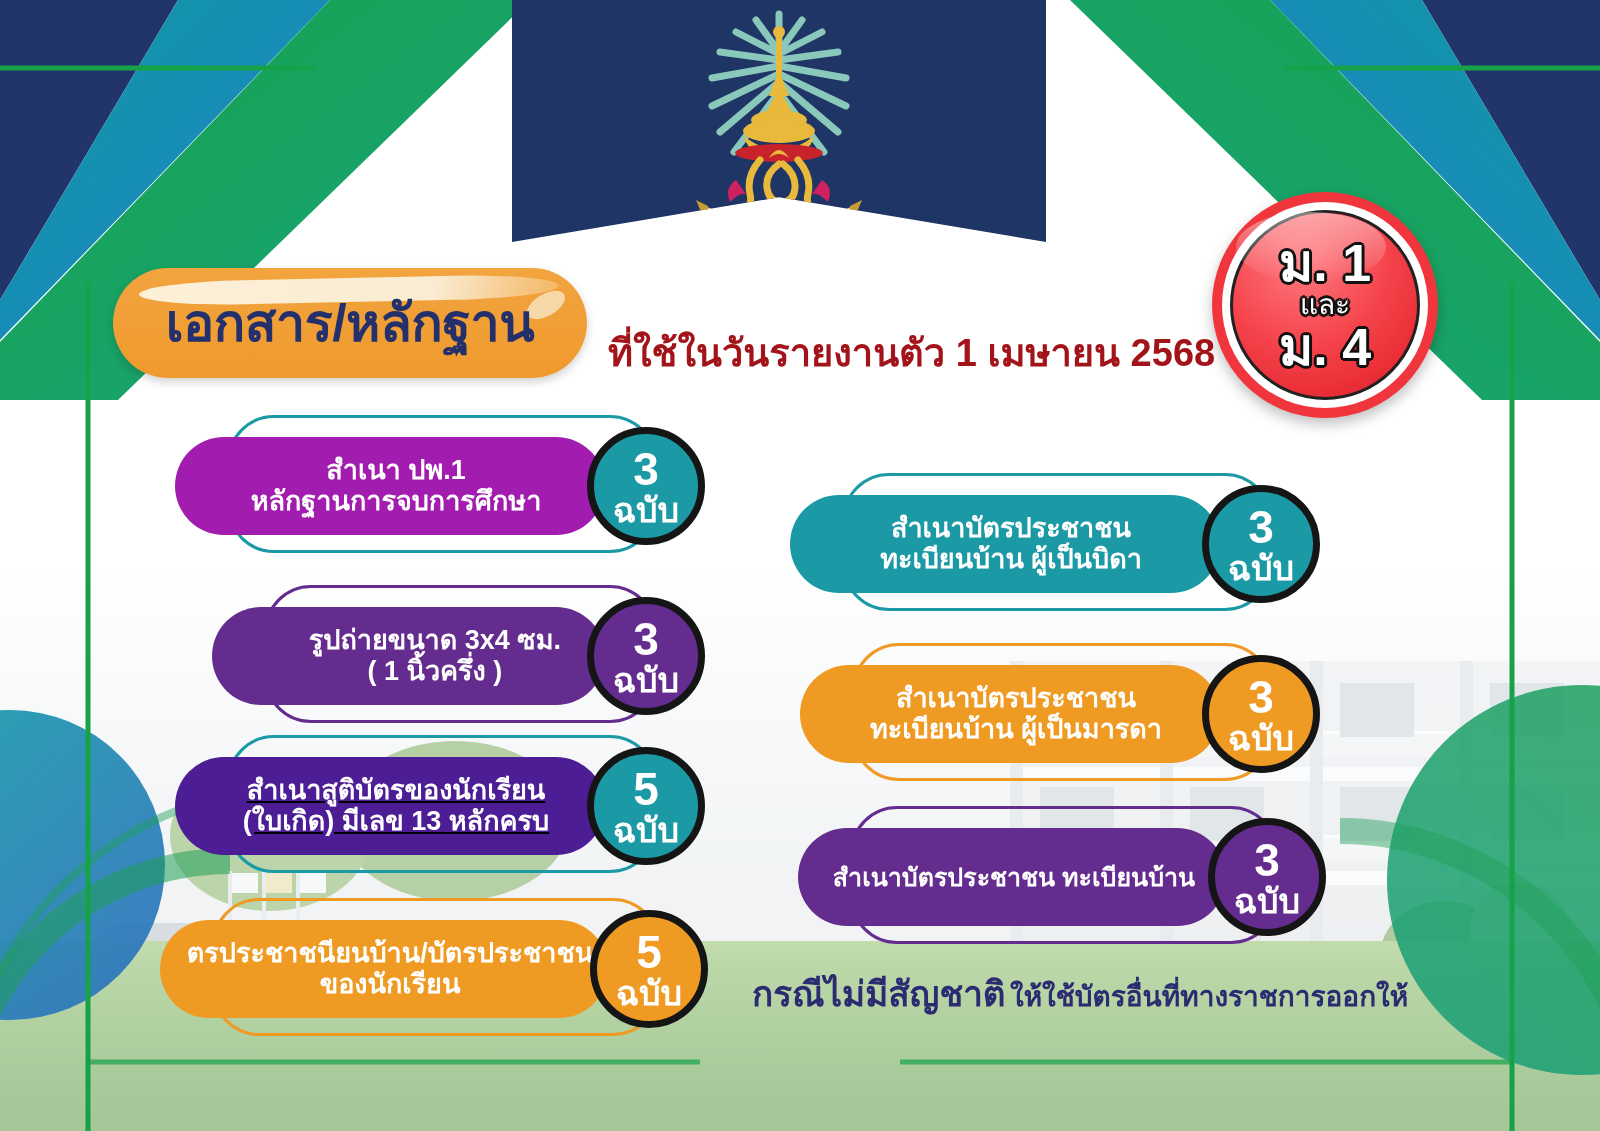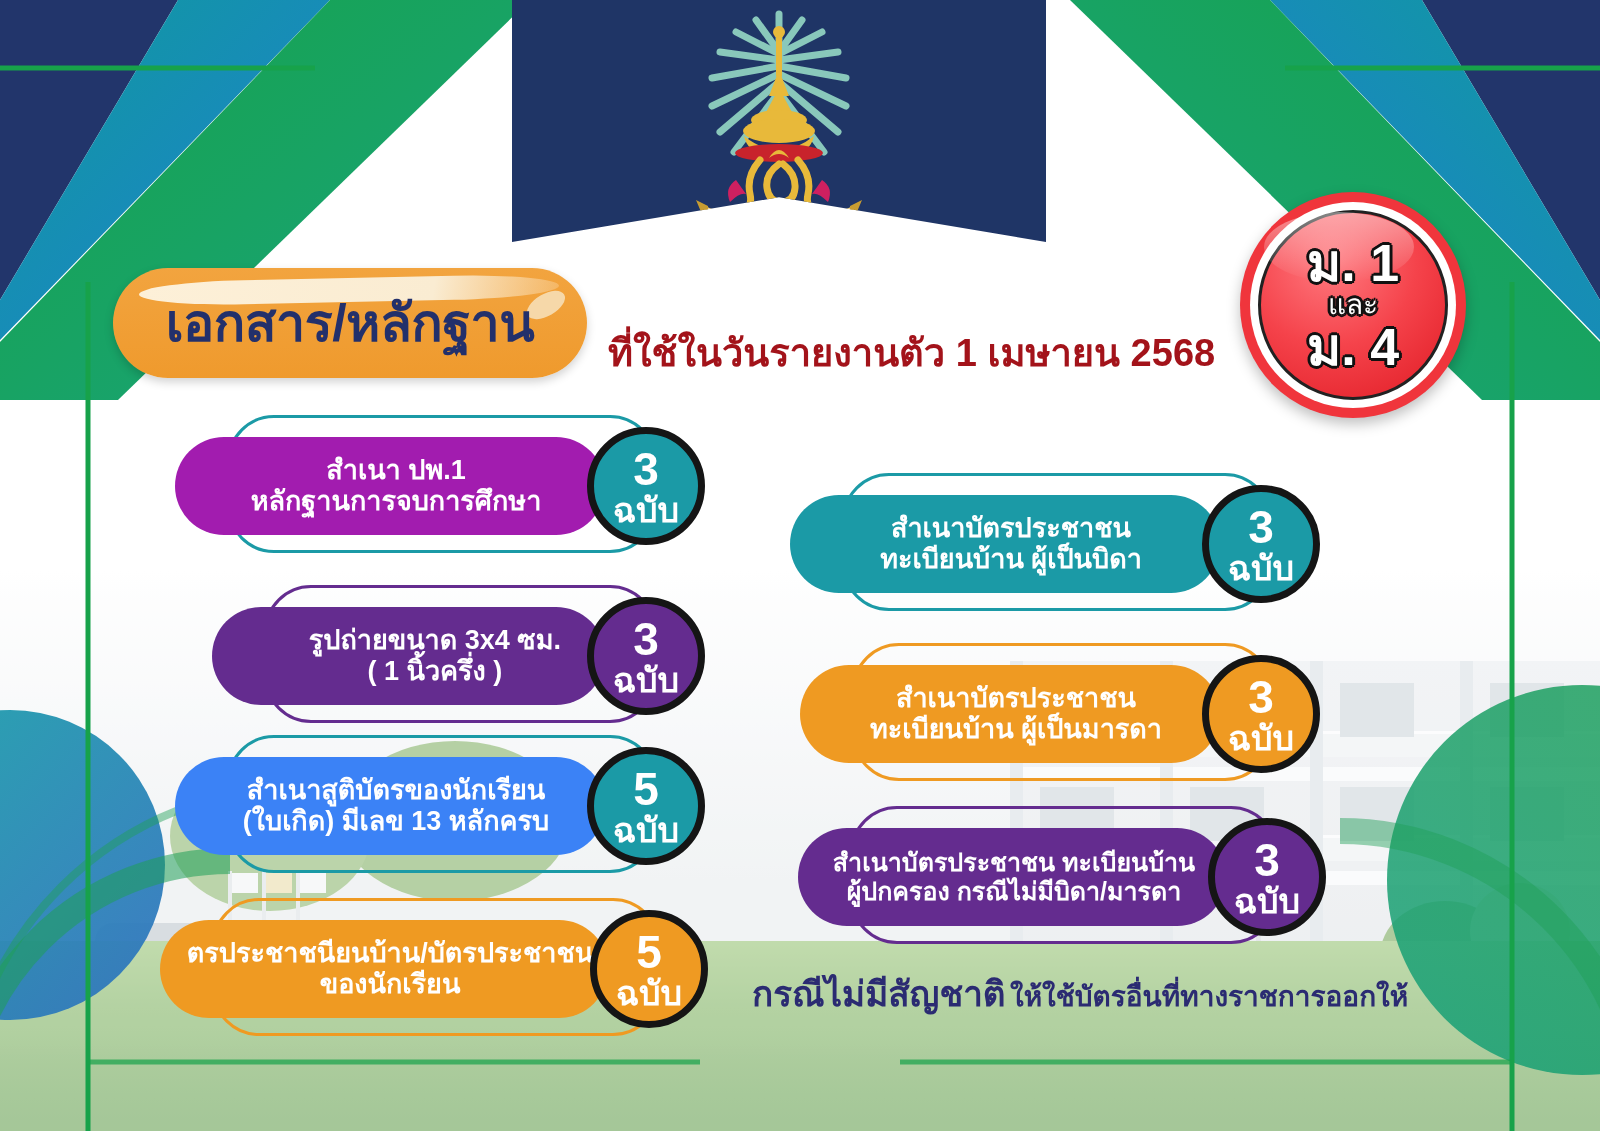--- a/index.html
+++ b/index.html
@@ -65,21 +65,21 @@
     position:relative; color:#23306b; font-size:52px; font-weight:bold;
     letter-spacing:-.5px; line-height:1;
   }
   .subtitle {
     position:absolute; left:608px; top:322px;
     color:#a3131a; font-size:38px; font-weight:bold; white-space:nowrap;
   }
 
   
   .level-badge {
-    position:absolute; left:1240px; top:192px; width:226px; height:226px;
+    position:absolute; left:1212px; top:192px; width:226px; height:226px;
     border-radius:50%;
     background:#f0353c;
     box-shadow:0 6px 14px rgba(0,0,0,.25);
     display:flex; align-items:center; justify-content:center;
   }
   .level-badge .inner-ring {
     position:absolute; inset:10px; border-radius:50%; background:#ffffff;
   }
   .level-badge .inner {
     position:absolute; inset:18px; border-radius:50%;
@@ -315,21 +315,21 @@
     </div>
     <div class="count-circle" style="left:375px; top:-10px; background:#642c8f;">
       <div class="count-num">3</div>
       <div class="count-unit">ฉบับ</div>
     </div>
   </div>
 
   <div class="item" style="left:175px; top:757px;">
     <div class="echo a" style="color:#1b9aa6; width:430px;"></div>
     <div class="echo c" style="color:#1b9aa6; width:430px;"></div>
-    <div class="pill" style="width:430px; background:#3b82f6;">
+    <div class="pill" style="width:430px; background:#4c1d95;text-decoration:underline;">
       <div class="pill-text">
         <div>สำเนาสูติบัตรของนักเรียน</div>
         <div>(ใบเกิด) มีเลข 13 หลักครบ</div>
       </div>
     </div>
     <div class="count-circle" style="left:412px; top:-10px; background:#1b9aa6;">
       <div class="count-num">5</div>
       <div class="count-unit">ฉบับ</div>
     </div>
   </div>
@@ -378,21 +378,20 @@
       <div class="count-unit">ฉบับ</div>
     </div>
   </div>
 
   <div class="item" style="left:798px; top:828px;">
     <div class="echo a" style="color:#642c8f; width:428px;"></div>
     <div class="echo c" style="color:#642c8f; width:428px;"></div>
     <div class="pill" style="width:428px; background:#642c8f; padding:0 30px 0 34px;">
       <div class="pill-text" style="font-size:25px;">
         <div>สำเนาบัตรประชาชน  ทะเบียนบ้าน</div>
-        <div>ผู้ปกครอง กรณีไม่มีบิดา/มารดา</div>
       </div>
     </div>
     <div class="count-circle" style="left:410px; top:-10px; background:#642c8f;">
       <div class="count-num">3</div>
       <div class="count-unit">ฉบับ</div>
     </div>
   </div>
 
   <div class="footer-note">
     <span class="strong">กรณีไม่มีสัญชาติ</span>

